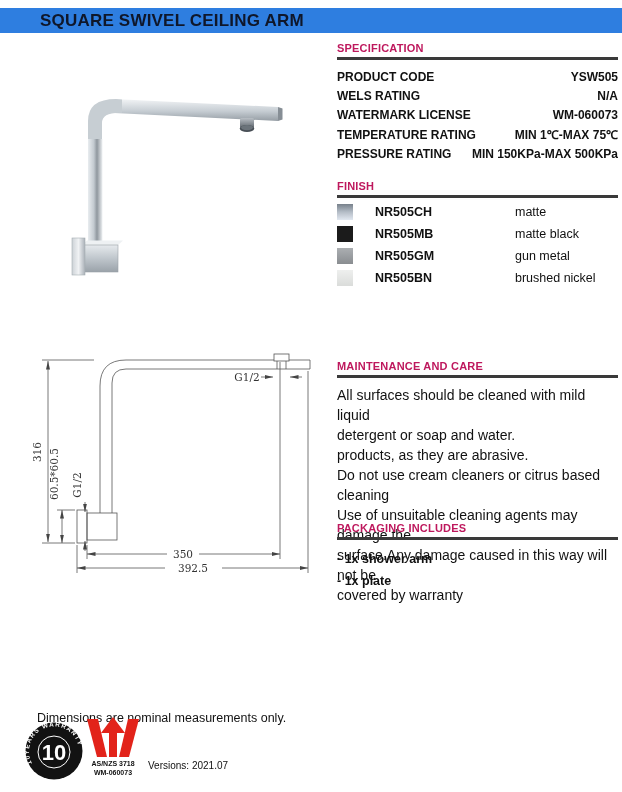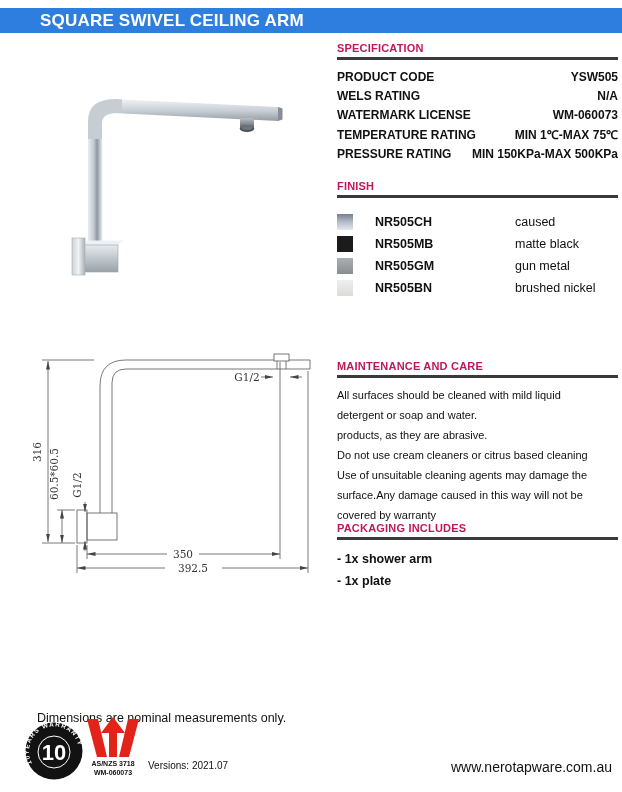--- a/index.html
+++ b/index.html
@@ -1,35 +1,35 @@
 <!DOCTYPE html>
 <html><head>
 <meta charset="utf-8">
 <style>
   html,body{margin:0;padding:0;background:#fff;}
   #page{position:relative;width:622px;height:792px;background:#fff;overflow:hidden;
         font-family:"Liberation Sans",sans-serif;color:#111;}
   
   #titlebar{position:absolute;left:0;top:8px;width:622px;height:25px;background:#2e7ee0;}
-  #titlebar .t{position:absolute;left:40px;top:0;line-height:25px;font-size:17px;font-weight:bold;color:#ffffff;letter-spacing:.2px;}
+  #titlebar .t{position:absolute;left:40px;top:0;line-height:25px;font-size:17px;font-weight:bold;color:#0f172a;letter-spacing:.2px;}
   
   .rcol{position:absolute;left:337px;top:42px;width:281px;height:740px;}
   .sec{position:absolute;left:0;width:281px;}
   .sec-h{font-size:11px;font-weight:bold;color:#be185d;letter-spacing:.2px;}
   .rule{height:3px;background:#3a3a3a;margin-top:3px;}
   .spec-row{display:flex;justify-content:space-between;align-items:center;height:19.4px;font-size:12px;font-weight:bold;}
   .spec-row .v{text-align:right;white-space:nowrap;}
   .fin-row{position:relative;height:22px;display:flex;align-items:center;font-size:12.5px;}
   .swatch{width:16px;height:16px;display:inline-block;flex:none;}
   .sw-chrome{background-image:linear-gradient(180deg,rgba(90,100,110,.65) 0%,rgba(215,225,235,.15) 50%,rgba(238,244,252,.8) 100%);}
   .sw-gm{background-image:linear-gradient(180deg,rgba(255,255,255,.18),rgba(0,0,0,.10));}
   .sw-bn{background-image:linear-gradient(180deg,rgba(255,255,255,.4),rgba(0,0,0,.04));}
   .fin-code{font-weight:bold;margin-left:22px;}
   .fin-name{position:absolute;left:178px;font-weight:normal;}
-  .mc-line{font-size:11px;line-height:20px;}
+  .mc-line{font-size:14px;line-height:20px;}
   .mc-body{margin-top:7px;}
   .pk-item{font-size:12.5px;font-weight:bold;height:22px;line-height:22px;}
   .pk-body{margin-top:8px;}
   
   #photo{position:absolute;left:30px;top:55px;}
   #drawing{position:absolute;left:28px;top:352px;}
   #dimnote{position:absolute;left:37px;top:663px;font-size:12.5px;margin-top:48px;}
   
   #badge{position:absolute;left:24px;top:719px;}
   #wlogo{position:absolute;left:84px;top:716px;}
@@ -172,25 +172,25 @@
         <div class="spec-row">
           <span>PRESSURE RATING</span>
           <span class="v">MIN 150KPa-MAX 500KPa</span>
         </div>
       </div>
     </div>
 
     <div class="sec" style="top:138px">
       <div class="sec-h">FINISH</div>
       <div class="rule"></div>
-      <div style="margin-top:13px">
+      <div style="margin-top:3px">
         <div class="fin-row">
           <span class="swatch sw-chrome" style="background-color: rgb(174, 182, 192);"></span>
           <span class="fin-code">NR505CH</span>
-          <span class="fin-name">caused</span>
+          <span class="fin-name">matte</span>
         </div>
         <div class="fin-row">
           <span class="swatch" style="background-color: rgb(27, 27, 27);"></span>
           <span class="fin-code">NR505MB</span>
           <span class="fin-name">matte black</span>
         </div>
         <div class="fin-row">
           <span class="swatch sw-gm" style="background-color: rgb(153, 157, 161);"></span>
           <span class="fin-code">NR505GM</span>
           <span class="fin-name">gun metal</span>
@@ -244,15 +244,14 @@
     <g fill="#e2231a">
       <polygon points="3,3 14,3 23,41 13,41"></polygon>
       <polygon points="44,3 55,3 45,41 35,41"></polygon>
       <polygon points="29,1 41,17 33,17 33,41 25,41 25,17 17,17"></polygon>
     </g>
     <text x="29" y="50" text-anchor="middle" font-size="7" fill="#111" class="sansb">AS/NZS 3718</text>
     <text x="29" y="59" text-anchor="middle" font-size="7" fill="#111" class="sansb">WM-060073</text>
   </svg>
 
   <div id="versions">Versions: 2021.07</div>
-  <div id="website">www.nerotapware.com.au</div>
 
 </div>
 
 </body></html>

